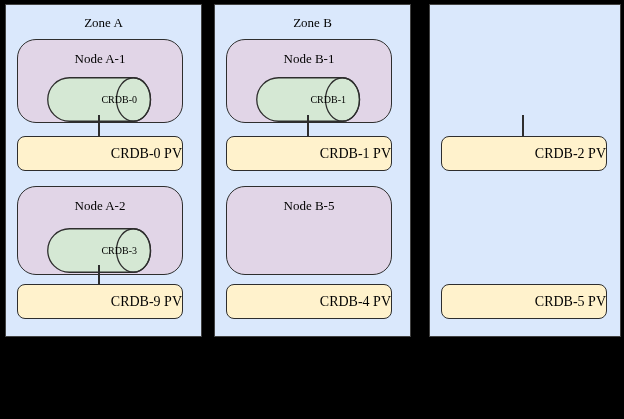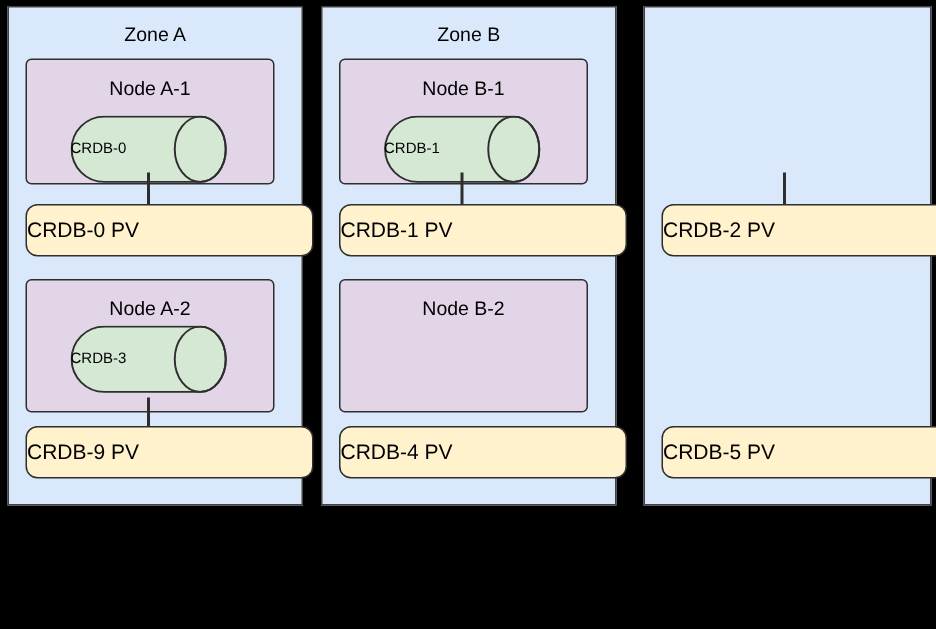--- a/index.html
+++ b/index.html
@@ -7,20 +7,21 @@
     background:#000;
     font-family:"Liberation Sans", sans-serif;
     -webkit-font-smoothing:antialiased;
   }
   .diagram{
     position:relative;
     width:624px;
     height:419px;
     background:var(--canvas-bg,#000);
     overflow:hidden;
+    font-family:Liberation Serif, serif;
   }
   .zone{
     position:absolute;
     top:4px;
     height:333px;
     background:var(--zone-fill,#dae8fc);
     border:1px solid var(--zone-border,#424242);
     box-sizing:border-box;
   }
   .zone-a{left:5px;width:197px;}
@@ -31,75 +32,75 @@
     top:10px;left:0;right:0;
     text-align:center;
     font-size:13px;
     color:#000;
   }
   .node{
     position:absolute;
     left:11px;width:166px;
     background:var(--node-fill,#e1d5e7);
     border:1px solid var(--shape-border,#333);
-    border-radius:4px;
+    border-radius:19px;
     box-sizing:border-box;
   }
   .node-pos-1{top:34px;height:84px;}
   .node-pos-2{top:181px;height:89px;}
   .node-label{
     position:absolute;
     top:11px;left:0;right:0;
     text-align:center;
     font-size:13px;
     color:#000;
   }
   .cylinder{
     position:absolute;
     left:29px;
     width:105px;height:45px;
   }
   .node-pos-1 .cylinder{top:37px;}
-  .node-pos-2 .cylinder{top:30px;}
+  .node-pos-2 .cylinder{top:41px;}
   .cyl-svg{display:block;}
   .cyl-body{
     fill:var(--cylinder-fill,#d5e8d4);
     stroke:var(--shape-border,#333);
     stroke-width:1.3;
   }
   .cyl-cap{
     fill:none;
     stroke:var(--shape-border,#333);
     stroke-width:1.3;
   }
   .cyl-label{
     position:absolute;
     top:0;left:0;
     width:90px;height:57px;
     line-height:45px;
-    text-align:left;
+    text-align:right;
     font-size:10px;
     color:#000;
   }
   .connector{
     position:absolute;
     left:92px;
     width:2px;
     background:var(--shape-border,#333);
   }
   .connector-pos-1{top:110px;height:22px;}
   .connector-pos-2{top:260px;height:20px;}
   .pv{
     position:absolute;
-    left:11px;width:192px;height:35px;
+    left:11px;width:166px;height:35px;
     background:var(--pv-fill,#fff2cc);
     border:1px solid var(--shape-border,#333);
     border-radius:8px;
     box-sizing:border-box;
-    text-align:left;
+    text-align:right;
   }
   .pv-pos-1{top:131px;}
   .pv-pos-2{top:279px;}
   .pv-label{
     display:block;
     line-height:33px;
     font-size:14px;
     color:#000;
   }
 </style>
@@ -154,21 +155,21 @@
         </svg>
         <div class="cyl-label">CRDB-1</div>
       </div>
     </div>
     <div class="connector connector-pos-1"></div>
     <div class="pv pv-pos-1">
       <span class="pv-label">CRDB-1 PV</span>
     </div>
 
     <div class="node node-pos-2">
-      <div class="node-label">Node B-2</div>
+      <div class="node-label">Node B-5</div>
     </div>
     <div class="pv pv-pos-2">
       <span class="pv-label">CRDB-4 PV</span>
     </div>
   </div>
 
   <div class="zone zone-c">
 
     <div class="connector connector-pos-1"></div>
     <div class="pv pv-pos-1">

